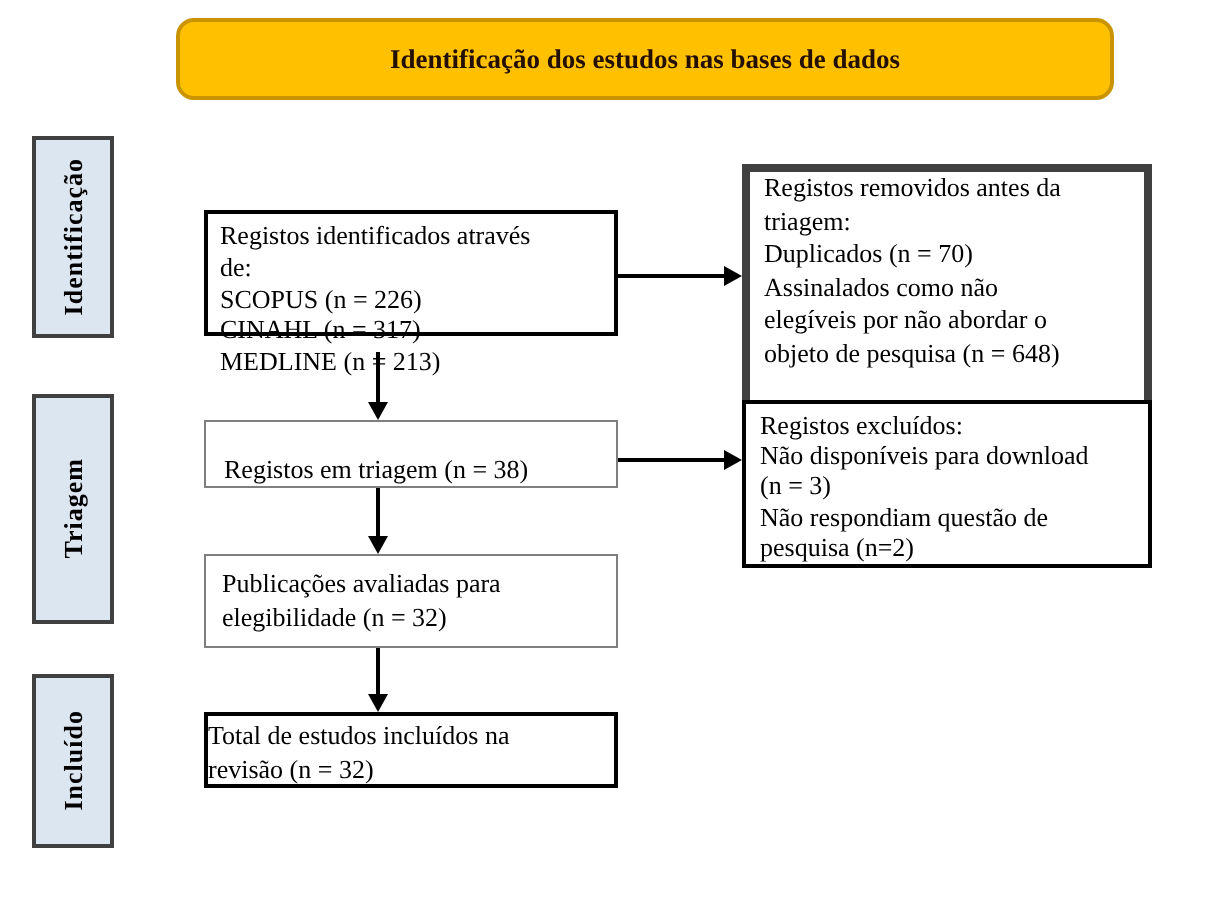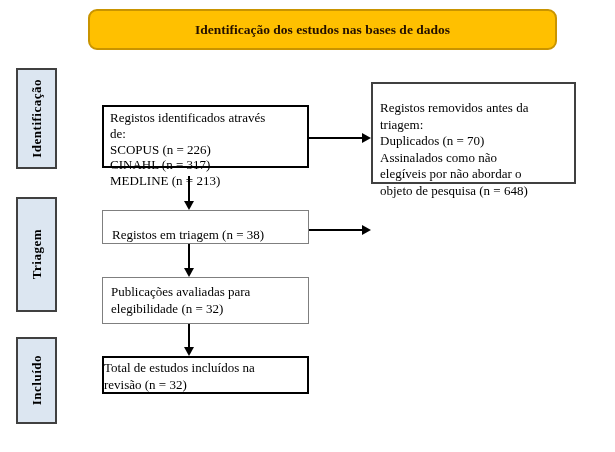--- a/index.html
+++ b/index.html
@@ -69,23 +69,23 @@
   }
   .fbox .fbox-text { white-space: pre-line; }
 
   .box-identified {
     left: 102px; top: 105px; width: 207px; height: 63px;
     border: 2px solid #000000;
     padding: 3px 6px;
     line-height: 15.8px;
   }
   .box-removed {
-    left: 371px; top: 82px; width: 205px; height: 102px;
-    border: 2px solid #404040;
-    padding: 16px 7px;
+    left: 371px; top: 82px; width: 205px; height: 124px;
+    border: 4px solid #404040;
+    padding: 0 7px;
     line-height: 16.6px;
   }
   .box-screening {
     left: 102px; top: 210px; width: 207px; height: 34px;
     border: 1px solid #7F7F7F;
     padding: 16px 0 0 9px;
     display: flex;
     align-items: center;
   }
   .box-excluded {
@@ -176,20 +176,27 @@
 
   <div class="fbox box-removed">
     <div class="fbox-text">Registos removidos antes da
 triagem:
 Duplicados (n = 70)
 Assinalados como não
 elegíveis por não abordar o
 objeto de pesquisa (n = 648)</div>
   </div>
 
+  <div class="fbox box-excluded">
+    <div class="fbox-text">Registos excluídos:
+Não disponíveis para download
+(n = 3)
+Não respondiam questão de
+pesquisa (n=2)</div>
+  </div>
 
   <div>
     <div class="arrow-line-v" style="left:188px; top:176px; height:26px;"></div>
     <div class="arrow-head-down" style="left:184px; top:201px;"></div>
   </div>
   <div>
     <div class="arrow-line-v" style="left:188px; top:244px; height:25px;"></div>
     <div class="arrow-head-down" style="left:184px; top:268px;"></div>
   </div>
   <div>

